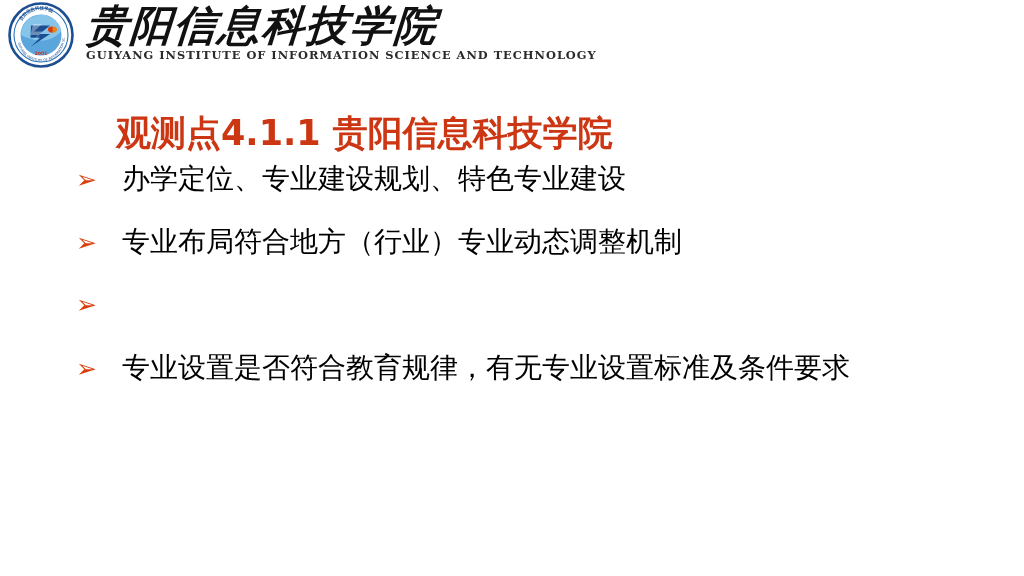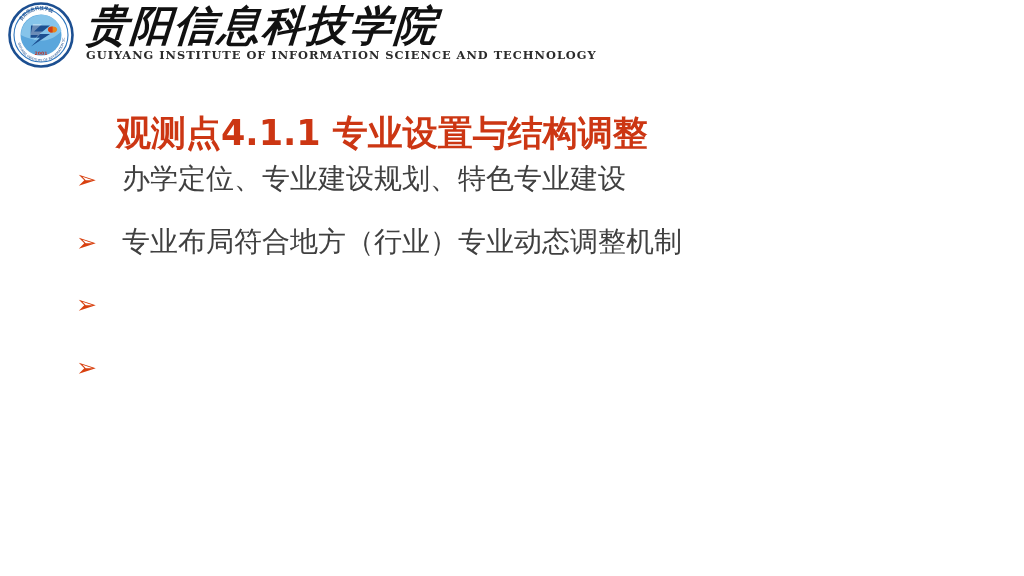--- a/index.html
+++ b/index.html
@@ -109,21 +109,21 @@
     text-align: left;
     padding-left: 2px;
     box-sizing: border-box;
   }
 
   .bullet-text {
     flex: 1 1 auto;
     font-family: "DejaVu Sans", "Liberation Sans", sans-serif;
     font-size: 28px;
     line-height: 34px;
-    color: #404040;
+    color: #000000;
     white-space: nowrap;
     letter-spacing: 0px;
   }
 </style>
 </head>
 <body>
 
 <div class="slide">
 
   <div class="brand-header">
@@ -150,37 +150,38 @@
       </svg>
     </div>
 
     <div class="brand-wordmark">
       <div class="brand-cn">贵阳信息科技学院</div>
       <div class="brand-en">GUIYANG INSTITUTE OF INFORMATION SCIENCE AND TECHNOLOGY</div>
     </div>
 
   </div>
 
-  <h1 class="slide-title">观测点4.1.1 专业设置与结构调整</h1>
+  <h1 class="slide-title">观测点4.1.1 贵阳信息科技学院</h1>
 
   <div class="bullet-list">
 
     <div class="bullet-item">
       <span class="bullet-marker">➢</span>
       <span class="bullet-text">办学定位、专业建设规划、特色专业建设</span>
     </div>
 
     <div class="bullet-item">
       <span class="bullet-marker">➢</span>
       <span class="bullet-text">专业布局符合地方（行业）专业动态调整机制</span>
     </div>
 
     <div class="bullet-item">
       <span class="bullet-marker">➢</span>
     </div>
 
     <div class="bullet-item">
       <span class="bullet-marker">➢</span>
+      <span class="bullet-text">专业设置是否符合教育规律，有无专业设置标准及条件要求</span>
     </div>
 
   </div>
 
 </div>
 
 </body></html>

